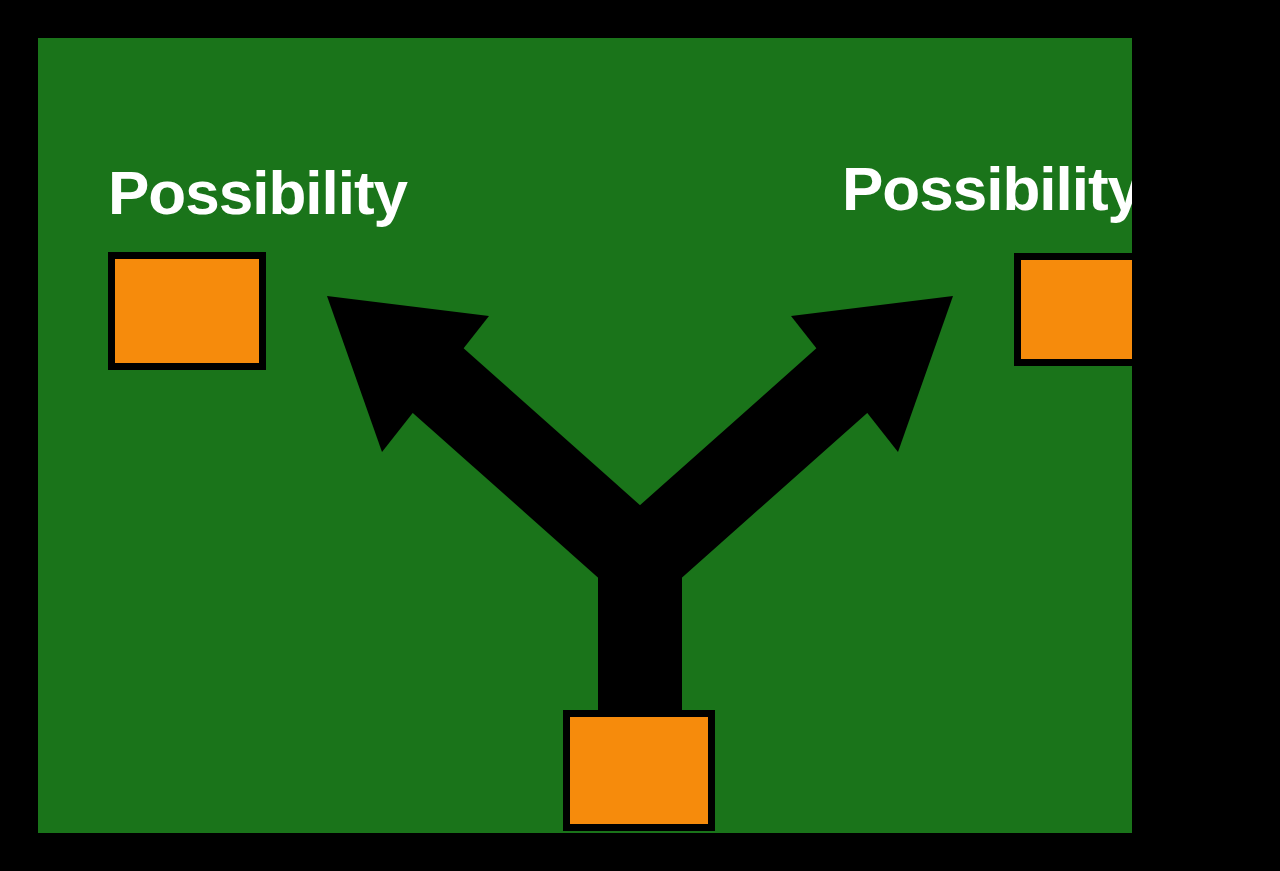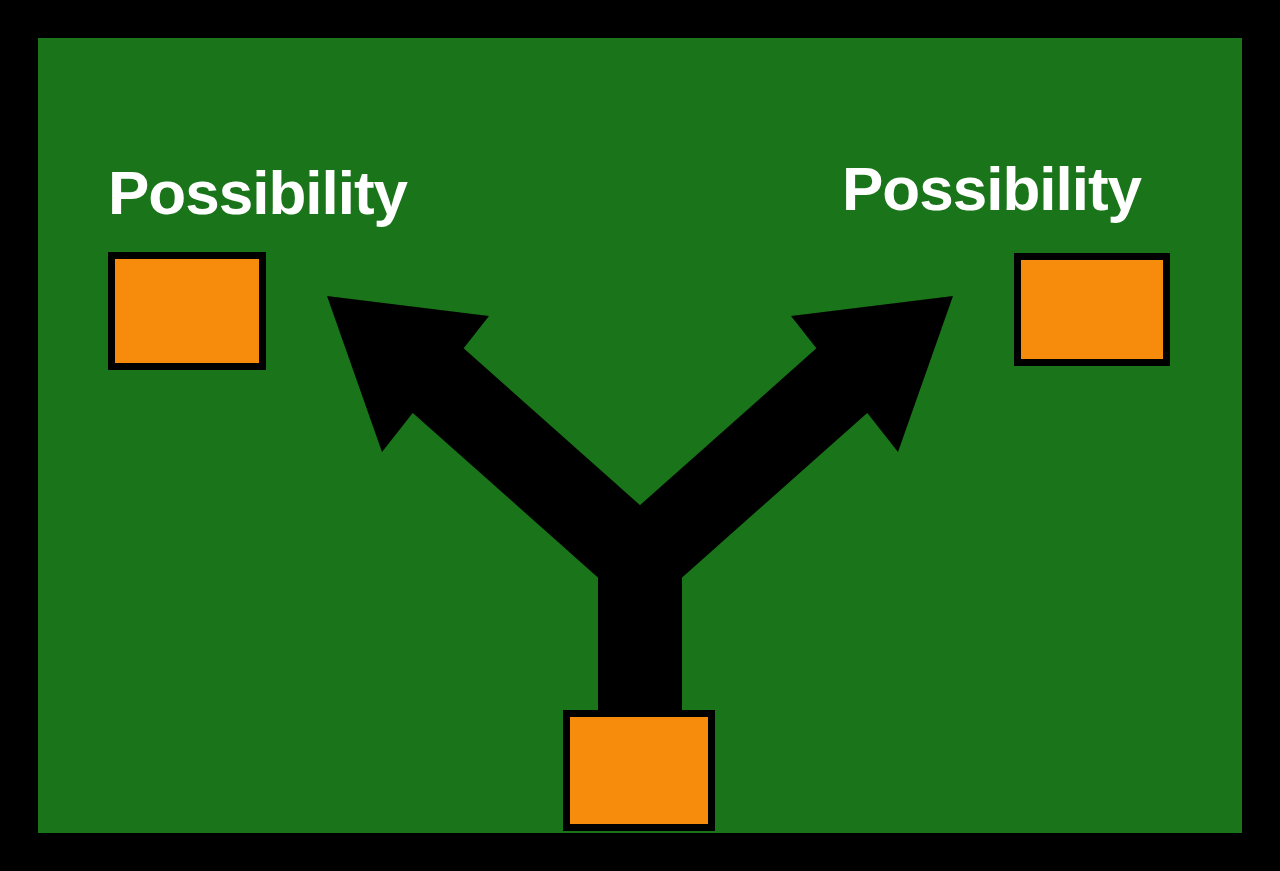--- a/index.html
+++ b/index.html
@@ -3,21 +3,21 @@
 <meta charset="utf-8">
 <style>
   html, body {
     margin: 0;
     padding: 0;
     background: #000;
     font-family: "Liberation Sans", "DejaVu Sans", sans-serif;
   }
   .canvas {
     position: relative;
-    width: 1280px;
+    width: 1132px;
     height: 871px;
     background: var(--frame, #000);
     overflow: hidden;
   }
   .board {
     position: absolute;
     left: 38px;
     top: 38px;
     width: 1204px;
     height: 795px;

